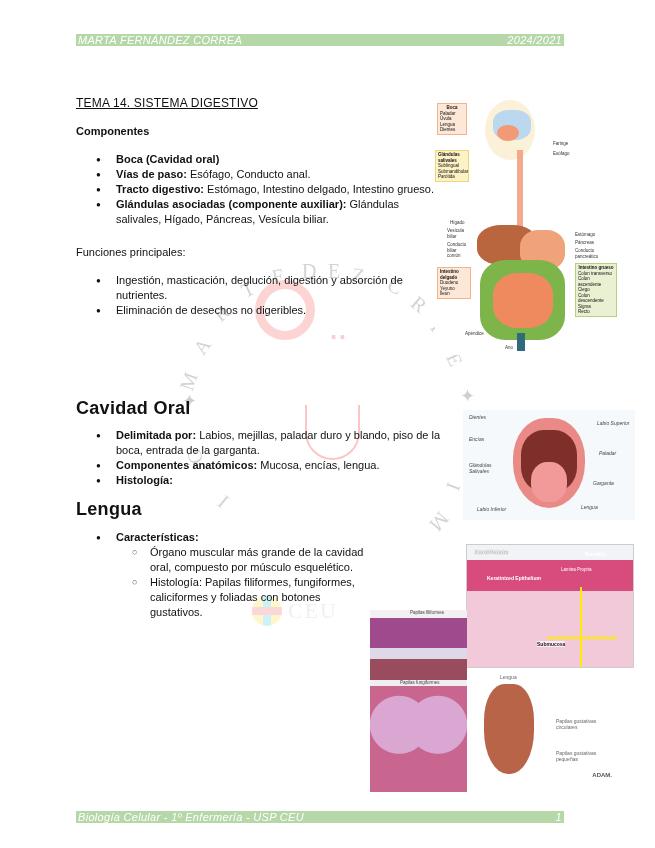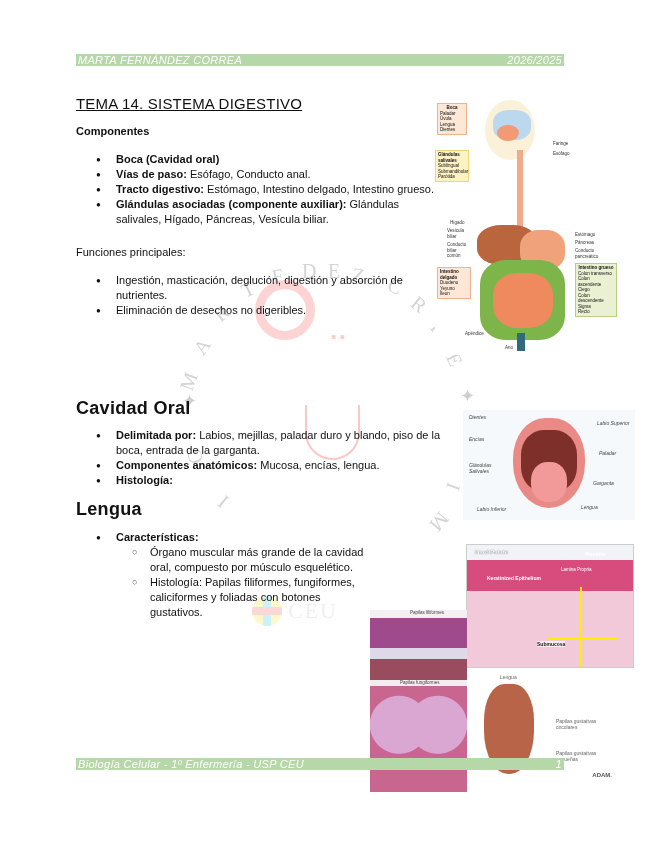--- a/index.html
+++ b/index.html
@@ -5,38 +5,38 @@
   * { box-sizing: border-box; margin: 0; padding: 0; }
   html, body { width: 655px; height: 848px; background: #ffffff; overflow: hidden; }
   body { position: relative; font-family: "Liberation Sans", sans-serif; color: #111; }
 
   .header-bar, .footer-bar {
     position: absolute; left: 76px; width: 488px; height: 12px;
     background: #b6d7a8; color: #fff; font-style: italic;
     font-size: 11px; line-height: 12px; display: flex; justify-content: space-between;
     padding: 0 2px; letter-spacing: 0.3px;
   }
-  .header-bar { top: 54px; }
-  .footer-bar { top: 758px; }
+  .header-bar { top: 34px; }
+  .footer-bar { top: 811px; }
 
   
   .watermark { position: absolute; left: 160px; top: 230px; width: 340px; height: 380px; pointer-events: none; }
   .wm-letter { position: absolute; font-family: "Liberation Serif", serif; font-size: 20px; color: #d4d4d4; }
   .wm-star { position: absolute; font-size: 18px; color: #cfcfcf; }
   .wm-ring { position: absolute; left: 95px; top: 50px; width: 60px; height: 60px; border: 9px solid #fdd4d4; border-radius: 50%; clip-path: inset(0 0 0 0); }
   .wm-dots { position: absolute; left: 170px; top: 92px; color: #fcc; font-size: 26px; font-weight: bold; }
   .wm-cup { position: absolute; left: 145px; top: 175px; width: 55px; height: 55px; border: 2px solid #fbc6c6; border-top: none; border-radius: 0 0 28px 28px; }
   .ceu-logo { position: absolute; left: 252px; top: 596px; display: flex; align-items: center; gap: 6px; opacity: 0.9; }
   .ceu-circle { width: 30px; height: 30px; border-radius: 50%; background: #fff7c7; position: relative; overflow: hidden; }
   .ceu-circle::before { content: ""; position: absolute; left: 11px; top: 0; width: 8px; height: 30px; background: #c7f1f7; }
   .ceu-circle::after { content: ""; position: absolute; left: 0; top: 11px; width: 30px; height: 8px; background: #fbd4d4; }
   .ceu-text { font-family: "Liberation Serif", serif; font-size: 22px; color: #eeeeee; letter-spacing: 2px; }
 
   .content { position: absolute; left: 76px; top: 96px; width: 370px; font-size: 11px; line-height: 15px; }
-  .title { font-size: 15px; font-weight: normal; text-decoration: underline; letter-spacing: 0.2px; }
+  .title { font-size: 12px; font-weight: normal; text-decoration: underline; letter-spacing: 0.2px; }
   .subhead { font-weight: bold; font-size: 11px; margin-top: 13px; }
   .para { margin-top: 14px; }
   ul.l1 { list-style: none; margin-top: 13px; padding-left: 20px; }
   ul.l1 > li { position: relative; padding-left: 20px; }
   ul.l1 > li::before { content: "●"; position: absolute; left: 0; top: 0; font-size: 8px; }
   ul.l2 { list-style: none; padding-left: 36px; }
   ul.l2 > li { position: relative; padding-left: 18px; }
   ul.l2 > li::before { content: "○"; position: absolute; left: 0; top: 0; font-size: 9px; color: #555; }
   .sect-title { font-size: 18px; font-weight: bold; letter-spacing: 0.3px; }
   b { font-weight: bold; }
@@ -60,21 +60,21 @@
   .organ { position: absolute; border-radius: 40%; }
   .mouth-label { position: absolute; font-size: 5px; color: #444; font-style: italic; }
   .palate-label { position: absolute; font-size: 6px; font-weight: bold; color: #fff; }
   .palate-label.dark { color: #222; }
 </style>
 </head>
 <body>
 
 <div class="header-bar">
   <span>MARTA FERNÁNDEZ CORREA</span>
-  <span>2026/2025</span>
+  <span>2024/2021</span>
 </div>
 
 <div class="watermark">
   <span class="wm-letter" style="left:20px;top:140px;transform:rotate(-70deg)">M</span>
   <span class="wm-letter" style="left:35px;top:105px;transform:rotate(-55deg)">A</span>
   <span class="wm-letter" style="left:55px;top:72px;transform:rotate(-40deg)">R</span>
   <span class="wm-letter" style="left:82px;top:48px;transform:rotate(-25deg)">T</span>
   <span class="wm-letter" style="left:112px;top:35px;transform:rotate(-10deg)">F</span>
   <span class="wm-letter" style="left:142px;top:30px">D</span>
   <span class="wm-letter" style="left:168px;top:30px">E</span>

